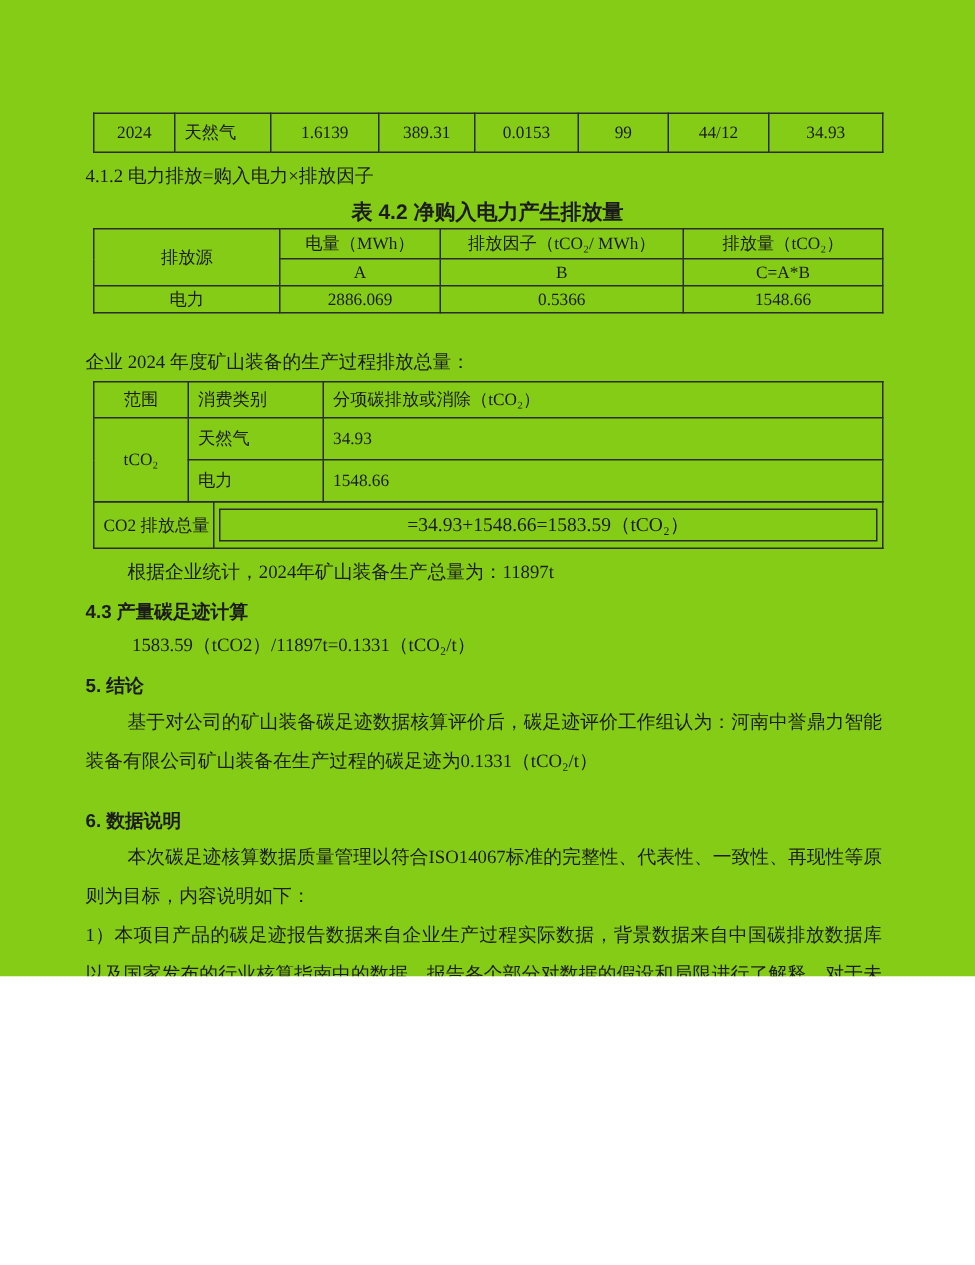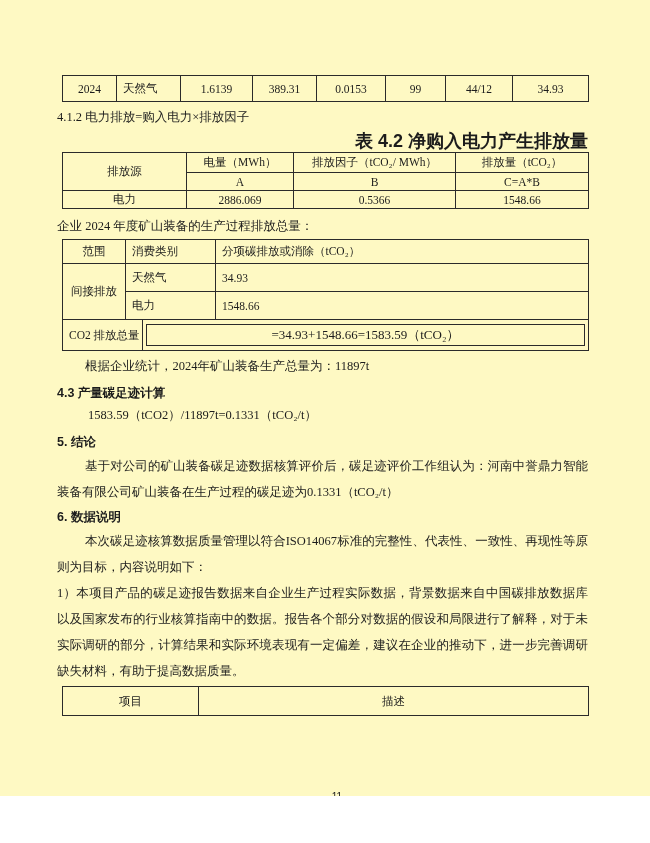--- a/index.html
+++ b/index.html
@@ -1,19 +1,19 @@
 <!DOCTYPE html>
 <html><head>
 <meta charset="utf-8">
 <style>
   html,body{margin:0;padding:0;background:#ffffff;}
   .page{
     position:relative;
-    width:650px;height:796px;
-    background:#fef9c3;
+    width:650px;height:651px;
+    background:#84cc16;
     color:#1c1c1c;
     font-family:"Liberation Serif","DejaVu Serif",serif;
     overflow:hidden;
     text-decoration:underline;
   }
   .content{position:absolute;left:62px;top:75px;width:526px;}
 
   
   table{border-collapse:collapse;table-layout:fixed;width:526px;}
   td,th{
@@ -53,27 +53,27 @@
     margin-left:-5px;width:531px;
     font-family:"Liberation Sans","DejaVu Sans",sans-serif;
     font-weight:bold;font-size:12.5px;line-height:17px;
     text-align:left;
   }
   .h-serif{
     margin-left:-5px;width:531px;
     font-size:12.5px;line-height:18px;
   }
   .tbl-title{
-    width:526px;text-align:right;
+    width:526px;text-align:center;
     font-family:"Liberation Sans","DejaVu Sans",sans-serif;
-    font-weight:bold;font-size:18px;line-height:17px;
+    font-weight:bold;font-size:14px;line-height:17px;
   }
   .indent{text-indent:28px;}
   .formula-line{padding-left:31px;text-align:left;}
-  .mt2{margin-top:2px;border-radius:27px;}  .mt4{margin-top:4px;}  .mt6{margin-top:6px;}
+  .mt2{margin-top:2px;border-radius:27px;}  .mt4{margin-top:19px;}  .mt6{margin-top:6px;}
   .mt7{margin-top:7px;}  .mt8{margin-top:8px;}
   .page-num{
     position:absolute;left:12px;top:791px;width:650px;
     text-align:center;font-size:10px;
     font-family:"Liberation Sans","DejaVu Sans",sans-serif;
     color:#1c1c1c;
   }
 </style>
 </head>
 <body>
@@ -146,21 +146,21 @@
           <col style="width:90px">
           <col style="width:373px">
       </colgroup>
       <tbody>
         <tr class="hrow">
           <td>范围</td>
           <td class="al">消费类别</td>
           <td class="al">分项碳排放或消除（tCO₂）</td>
         </tr>
         <tr>
-          <td rowspan="2">间接排放</td>
+          <td rowspan="2">tCO₂</td>
           <td class="al">天然气</td>
           <td class="al">34.93</td>
         </tr>
         <tr>
           <td class="al">电力</td>
           <td class="al">1548.66</td>
         </tr>
       </tbody>
     </table>
 

